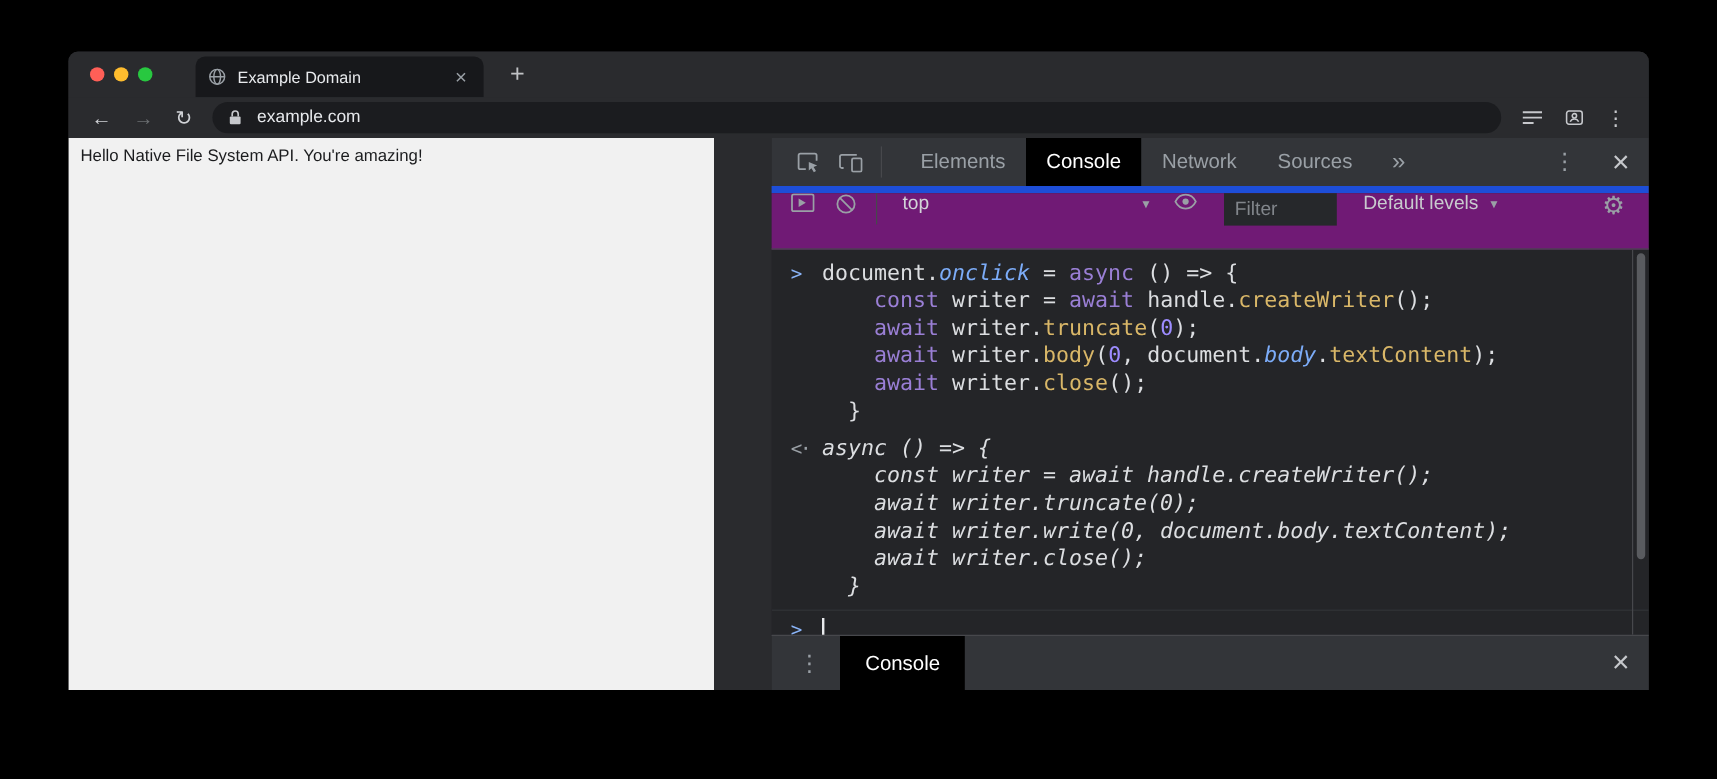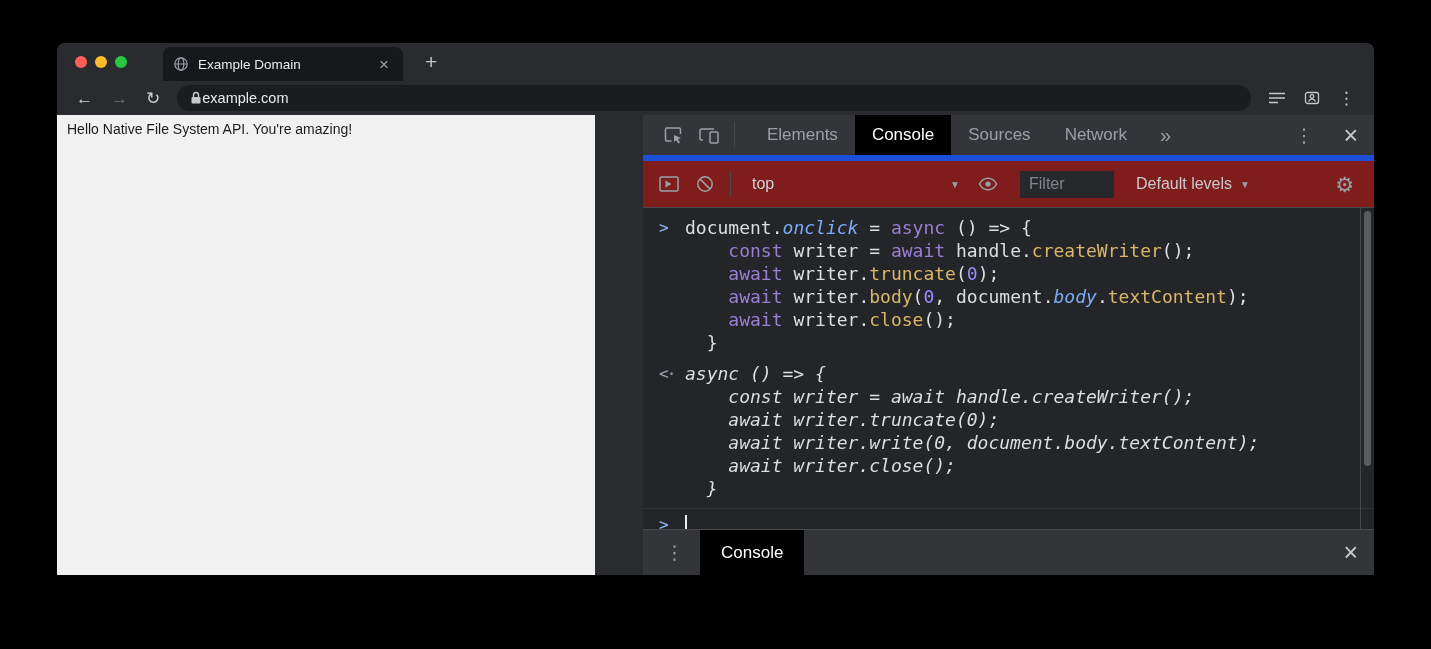--- a/index.html
+++ b/index.html
@@ -29,21 +29,21 @@
   .tab-title { flex:1; color:#e8eaed; font-size:13.5px; white-space:nowrap; overflow:hidden; }
   .tab-close { color:#9aa0a6; font-size:17px; line-height:1; padding:2px 4px; }
   .new-tab { color:#c0c2c5; font-size:21px; margin-left:12px; padding:0 10px; }
 
   
   .toolbar { height:34px; flex:0 0 auto; background:#2a2b2e; display:flex; align-items:center; padding:0 10px; }
   .nav-btn { color:#d0d2d6; font-size:17px; padding:0 9px; line-height:1; }
   .nav-btn.disabled { color:#6b6e72; }
   .omnibox {
     flex:1; height:26px; background:#1b1c1f; border-radius:13px;
-    display:flex; align-items:center; padding:0 13px; margin:0 8px; gap:0;
+    display:flex; align-items:center; padding:0 13px; margin:0 8px; gap:12px;
   }
   .lock { color:#c6c8cc; display:flex; }
   .url { color:#e8eaed; font-size:14.5px; }
   .tb-icon { color:#c6c8cc; padding:0 9px; display:flex; align-items:center; }
   .tb-kebab { font-size:17px; color:#c6c8cc; padding:0 9px; }
 
   
   .content { flex:1; display:flex; min-height:0;gap:48px; }
   .page { width:538px; flex:0 0 auto; background:#f1f1f1; padding:6px 10px; }
   .page-text { font-size:14px; color:#1b1c1e; }
@@ -59,22 +59,22 @@
   .sep { width:1px; height:26px; background:#47484c; margin:0 7px; flex:0 0 auto; }
   .dt-tabs { display:flex; align-self:stretch; margin-left:8px; }
   .dt-tab { padding:0 17px; display:flex; align-items:center; font-size:17px; color:#9aa0a6; white-space:nowrap; }
   .dt-tab.active { background:#000; color:#fff; }
   .more-tabs { color:#9aa0a6; font-size:20px; padding:0 16px; }
   .spacer { flex:1; }
   .dt-kebab { color:#9aa0a6; font-size:19px; padding:0 14px; }
   .dt-close { color:#c6c8cc; font-size:25px; font-weight:300; padding:0 16px; display:flex; align-items:center; }
 
   .dt-console-bar {
-    height:47px; flex:0 0 auto; background:#7f1d1d; border-bottom:1px solid #47484c;
-    display:flex; align-items:center; padding:0 8px;
+    height:47px; flex:0 0 auto; background:#701a75; border-bottom:1px solid #47484c;
+    display:flex; align-items:flex-start; padding:0 8px;
   }
   .context-select {
     width:228px; display:flex; align-items:center; justify-content:space-between;
     color:#d2d4d8; font-size:16px; padding:0 10px; margin-left:4px;
   }
   .dd-arrow { font-size:10px; color:#9aa0a6; margin-left:8px; }
   .filter {
     width:94px; height:27px; background:#26282b; border:none; outline:none;
     color:#dadce0; font-size:16px; padding:0 9px; margin-left:14px; font-family:inherit;
   }
@@ -182,22 +182,22 @@
           <span class="dt-icon">
             <svg width="20" height="18" viewBox="0 0 20 18" fill="none" stroke="currentColor" stroke-width="1.5">
               <path d="M4 14H2.5A1.5 1.5 0 0 1 1 12.5v-8A1.5 1.5 0 0 1 2.5 3H15"></path>
               <rect x="11" y="6" width="8" height="11" rx="1.2"></rect>
             </svg>
           </span>
           <span class="sep"></span>
           <div class="dt-tabs" id="dt-tabs">
               <div class="dt-tab">Elements</div>
               <div class="dt-tab active">Console</div>
+              <div class="dt-tab">Network</div>
               <div class="dt-tab">Sources</div>
-              <div class="dt-tab">Network</div>
             </div>
           <span class="more-tabs">»</span>
           <span class="spacer"></span>
           <span class="dt-kebab">⋮</span>
           <span class="dt-close">×</span>
         </div>
 
         <div class="dt-console-bar">
           <span class="dt-icon">
             <svg width="20" height="16" viewBox="0 0 20 16" fill="none" stroke="currentColor" stroke-width="1.5">

